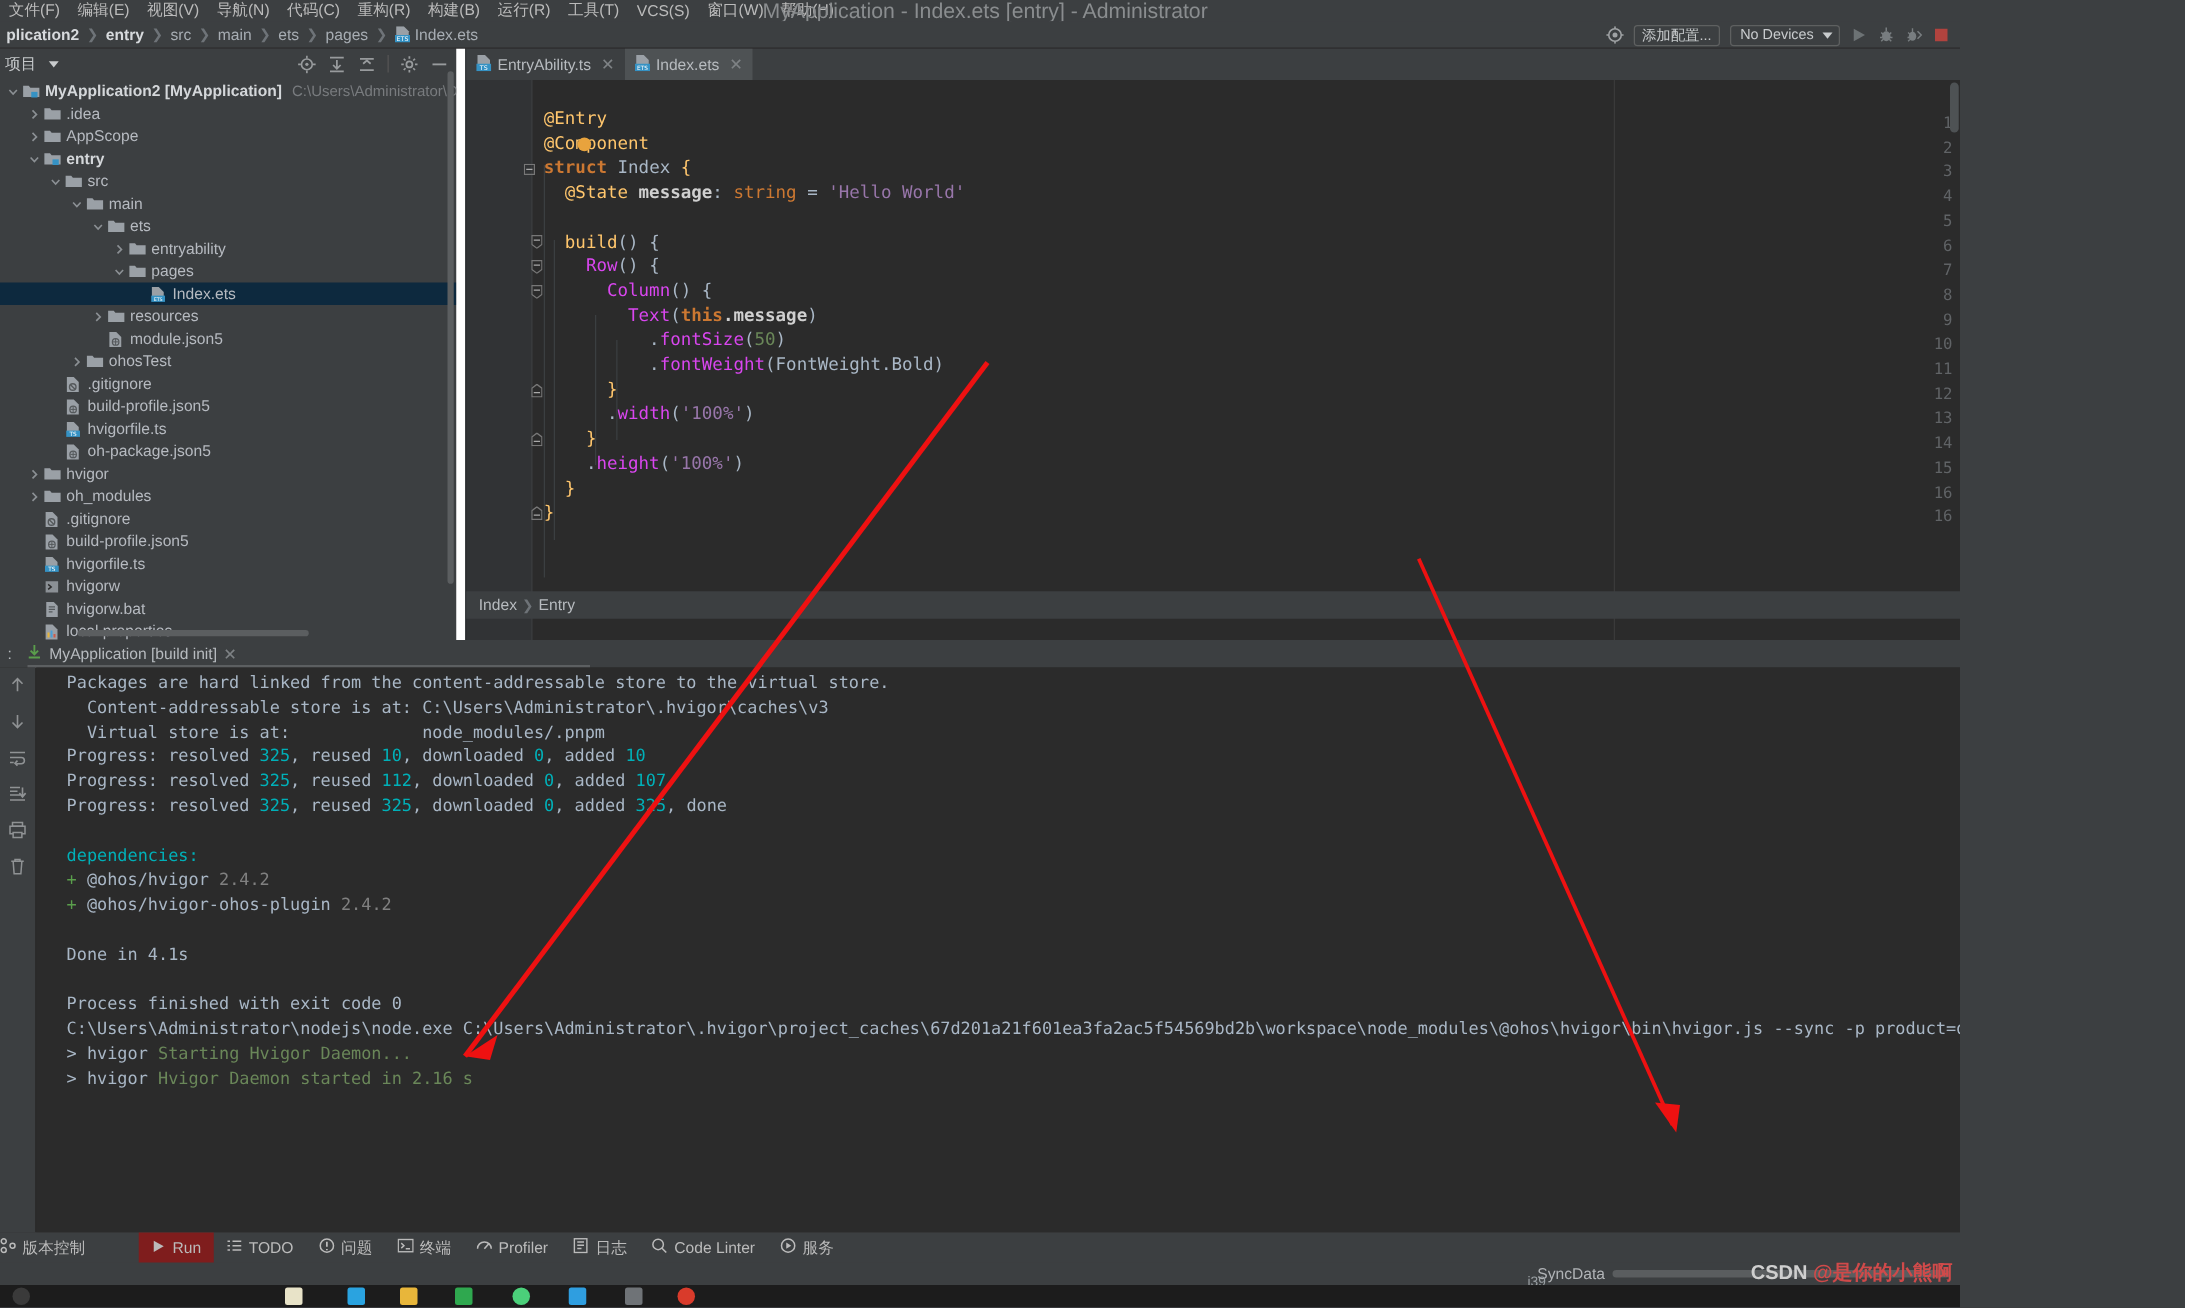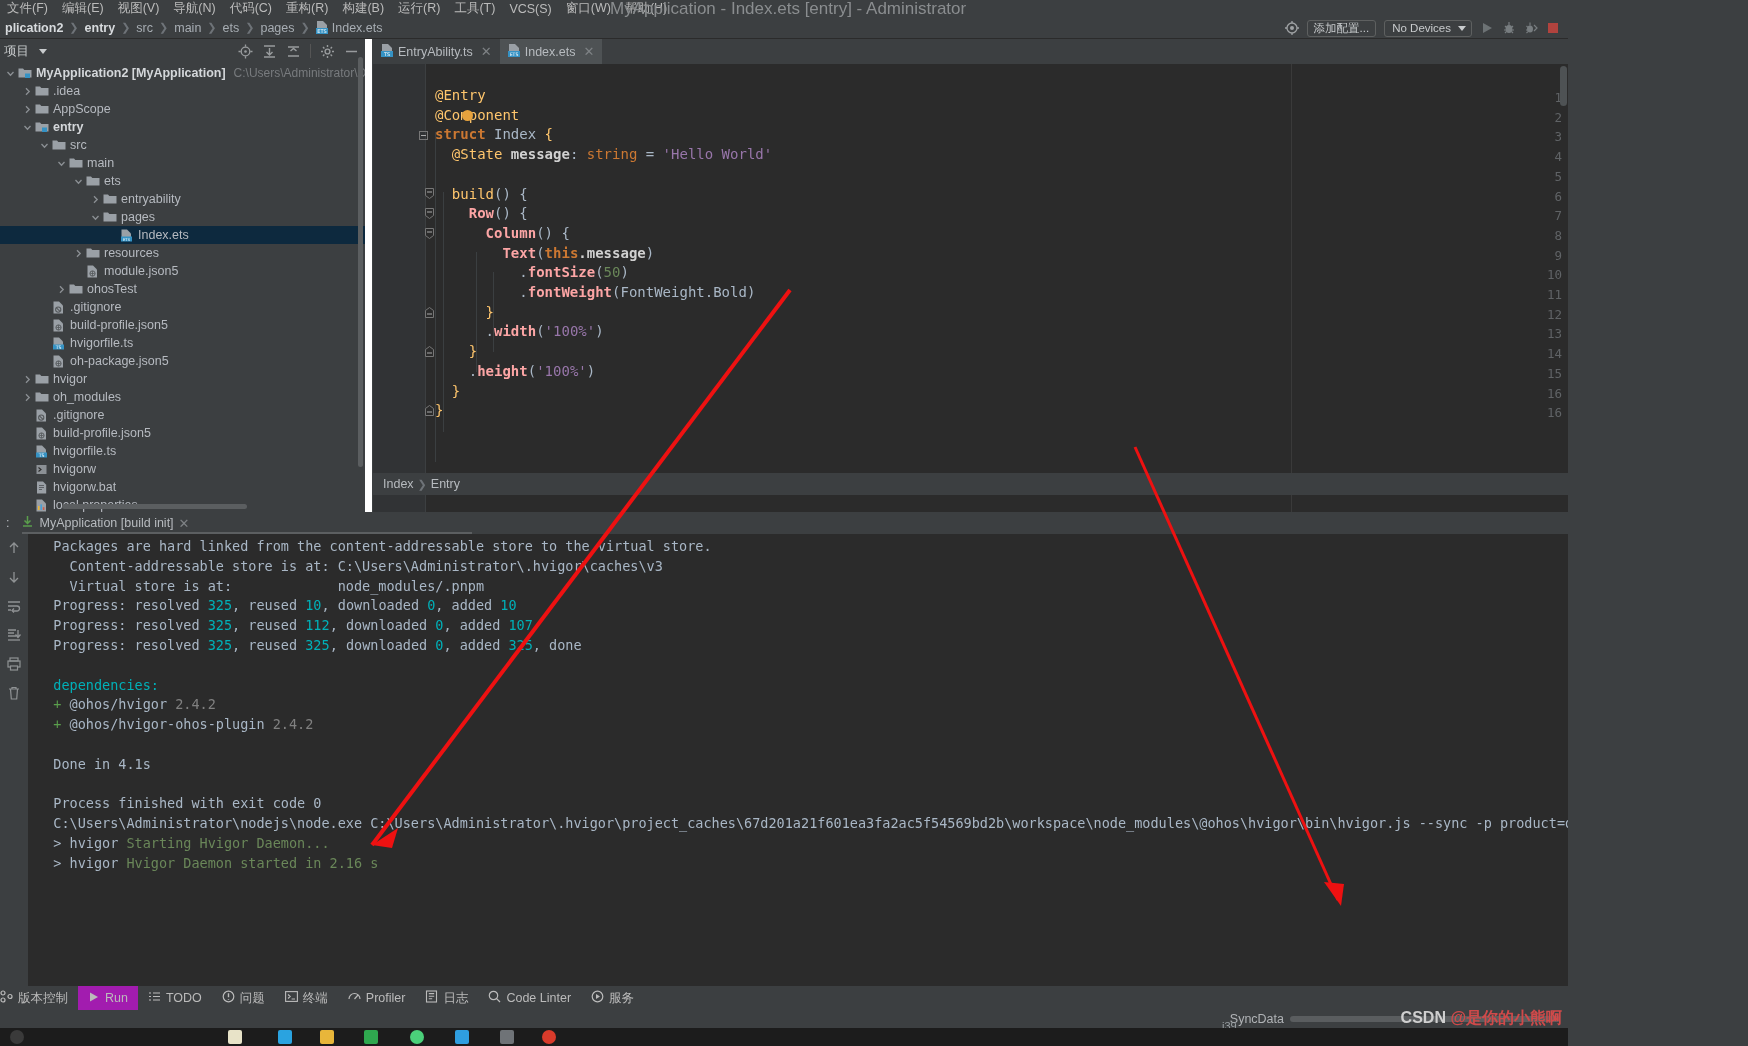--- a/index.html
+++ b/index.html
@@ -77,21 +77,21 @@
   .lnum { position:absolute; right:6px; color:#606366; font-size:12.5px;
           font-family:"DejaVu Sans Mono", monospace; text-align:right;}
   .fold { position:absolute; left:46px; width:9px; height:9px;}
   .codeline { position:absolute; left:62px; font-family:"DejaVu Sans Mono", monospace;
               font-size:14px; white-space:pre; letter-spacing:0px;}
   .k-orange { color:#cc7832; }
   .k-purple { color:#9876aa; }
   .k-yellow { color:#ffc66d; }
   .k-green  { color:#6a8759; }
   .k-gray   { color:#a9b7c6; }
-  .k-lblue  { color:#fca5a5;font-weight:bold; }
+  .k-lblue  { color:#d946ef; }
   .k-white  { color:#d0d0d0; }
   .k-bold   { font-weight:bold; }
   .vline { position:absolute; width:1px; background:#3b3f41; }
   .bulb { position:absolute; width:11px; height:11px; border-radius:50%;
           background:#e8a33d;}
   .ed-vscroll { position:absolute; right:1px; top:2px; width:7px; height:40px; background:#4e5254; border-radius:4px;}
   .ed-right-edge { position:absolute; left:918px; top:0; width:1px; height:448px; background:#3a3a3a;}
 
   .bcrumb2 { position:absolute; left:373px; top:473px; width:1195px; height:22px;
              background:#3c3f41; display:flex; align-items:center; gap:4px; padding-left:10px;
@@ -119,21 +119,21 @@
   .c-cyan { color:#00b0b8;}
   .c-green{ color:#6a8759;}
   .c-dim  { color:#808080;}
   .c-lgreen{color:#5a9e4c;}
 
   
   .statusbar { position:absolute; left:0; top:986px; width:1568px; height:24px;
                background:#3c3f41; display:flex; align-items:center; gap:0px; }
   .sb-item { display:flex; align-items:center; gap:5px; padding:0 10px; height:24px;
              font-size:12.5px; color:#bbbbbb;}
-  .sb-item.active { background:#a21caf;}
+  .sb-item.active { background:#7f1d1d;margin-left:33px;}
   .sb-left { padding-left:0px;}
   .statusbar2 { position:absolute; left:0; top:1010px; width:1568px; height:18px;
                 background:#3c3f41; display:flex; align-items:center; font-size:12.5px; color:#b0b3b6;}
   .syncdata { position:absolute; right:8px; top:1010px; height:18px; display:flex; align-items:center; gap:6px;
               font-size:12.5px; color:#b0b3b6;}
   .syncbar { width:270px; height:6px; background:#5a5d5f; border-radius:3px; }
 
   
   .taskbar { position:absolute; left:0; top:1028px; width:1748px; height:18px; background:#1c1c1c;}
   .tb-icon { position:absolute; top:2px; width:14px; height:14px; border-radius:2px;}

